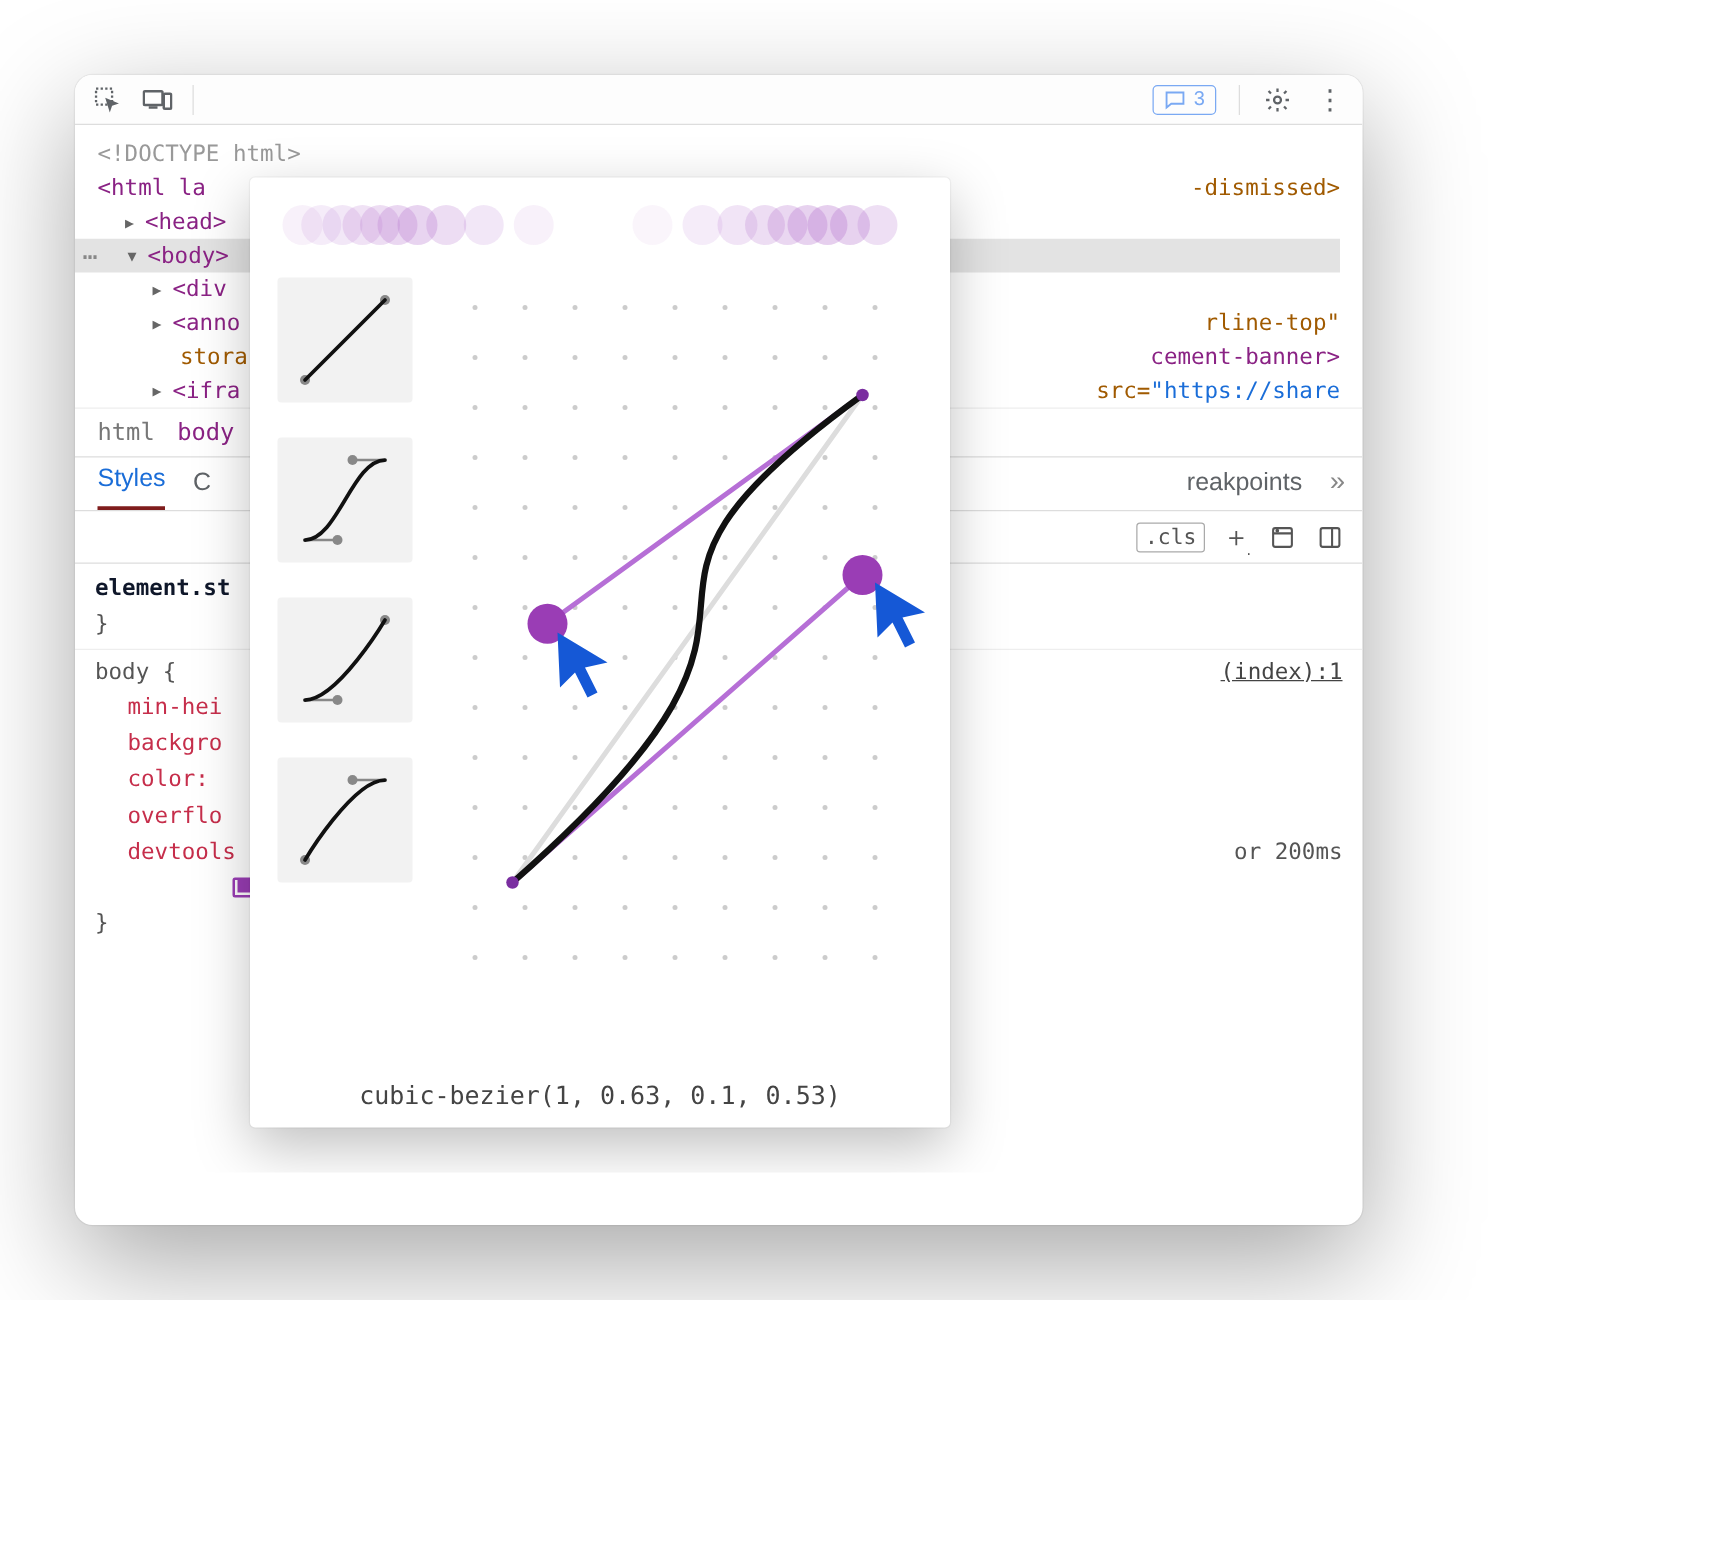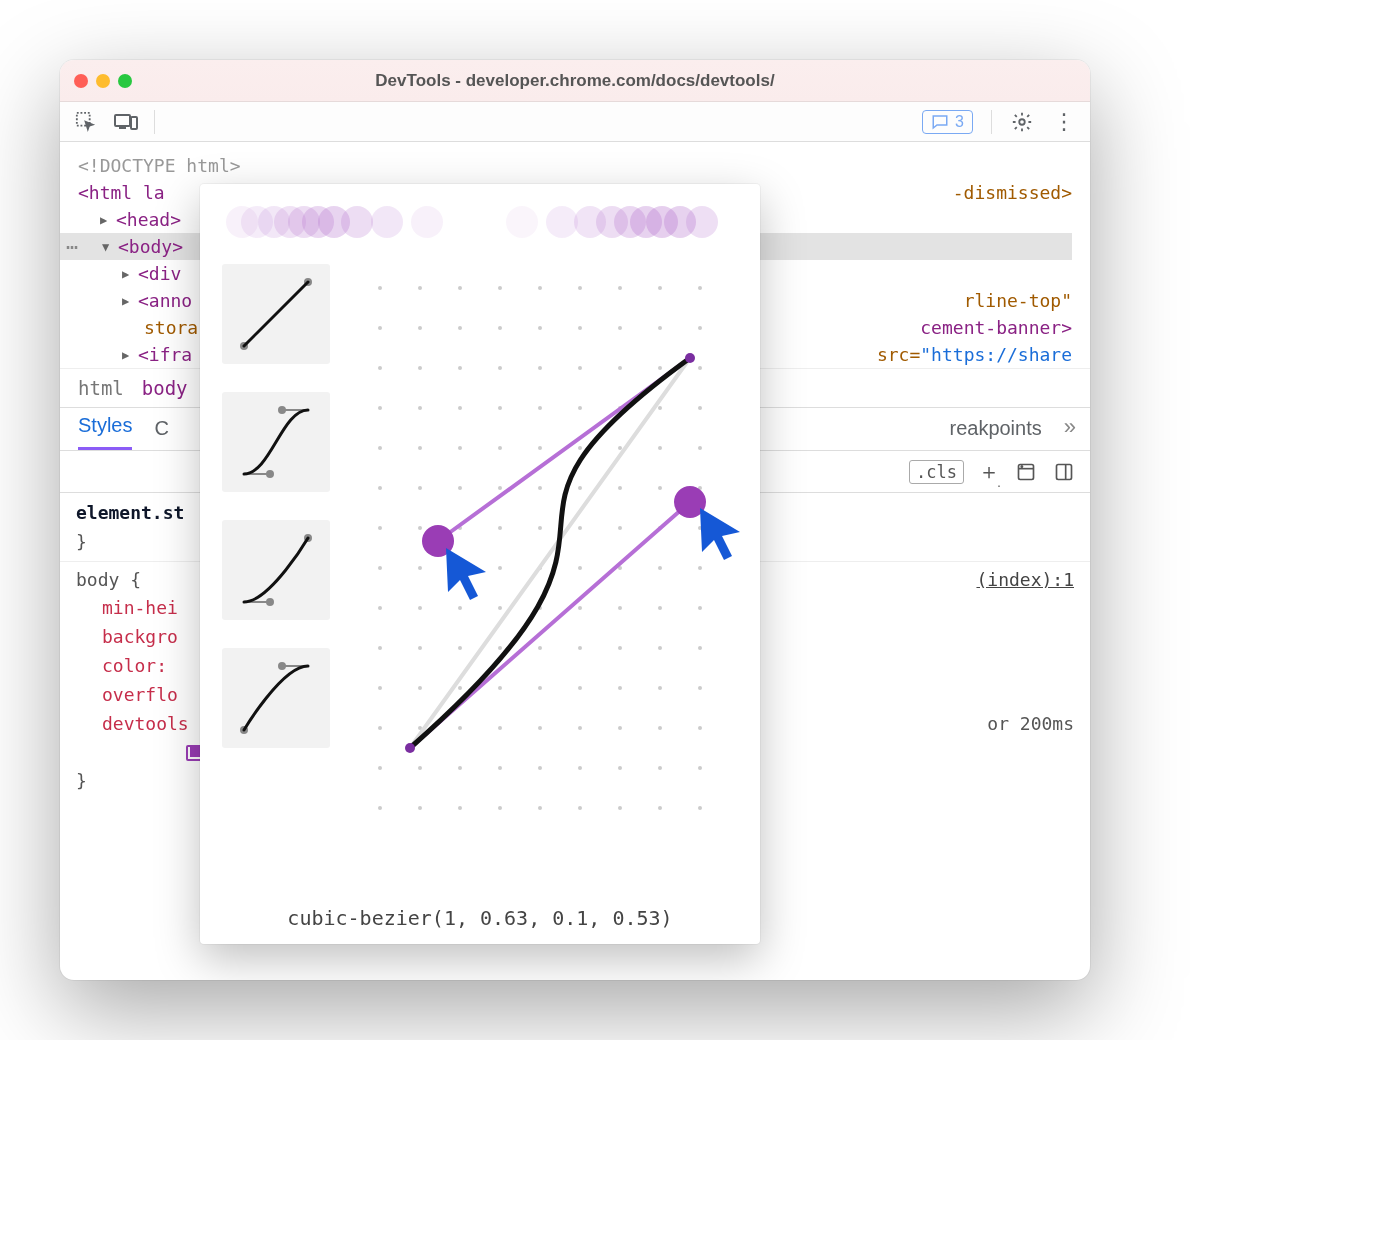--- a/index.html
+++ b/index.html
@@ -53,21 +53,21 @@
   .tree-row{display:flex; align-items:center;}
   .tri{display:inline-block; width:14px; color:#666; font-size:12px; margin-right:2px;}
   .sel-row{ background:#e3e3e3; margin-left:-18px; padding-left:18px; }
   .dots{position:absolute; left:6px; color:#888; font-size:20px; letter-spacing:-2px;}
   .ind1{padding-left:22px;} .ind2{padding-left:44px;} .ind3{padding-left:66px;}
 
   .breadcrumb { display:flex; gap:18px; padding:8px 18px; font-size:19px; border-top:1px solid #eee;}
   .breadcrumb span{color:#777;} .breadcrumb .active{color:#8a2284;}
 
   .panel-tabs { display:flex; gap:22px; padding:0 18px; border-top:1px solid #ddd; border-bottom:1px solid #ddd; height:44px; align-items:flex-end; font-family:-apple-system,Arial; font-size:20px; color:#5f6367;}
-  .panel-tabs .tab{padding-bottom:10px;} .panel-tabs .tab.active{color:#1a6dd8; border-bottom:3px solid #8b5cf6; font-weight:500;}
+  .panel-tabs .tab{padding-bottom:10px;} .panel-tabs .tab.active{color:#1a6dd8; border-bottom:3px solid #7f1d1d; font-weight:500;}
   .panel-tabs .chev{margin-left:auto; font-size:22px; color:#888; letter-spacing:-4px; padding-bottom:10px;}
 
   .filter-row{display:flex; align-items:center; border-bottom:1px solid #ddd; height:42px;}
   .filter-input{flex:0 0 140px; height:100%; border:none; border-right:1px solid #ddd; font-size:18px; padding:0 10px; color:#999; outline:none; font-family:-apple-system;}
   .filter-row .right{margin-left:auto; display:flex; align-items:center; gap:14px; padding-right:14px; color:#555;}
   .filter-row .chip{border:1px solid #aaa; border-radius:3px; padding:1px 6px; font-family:monospace; font-size:17px;}
 
   .styles-body{ padding:6px 16px; line-height:1.6; font-size:18px;}
   .rule .prop{ color:#c62e4b; margin-left:26px;}
   .source-link{ float:right; text-decoration:underline; color:#444;}
@@ -91,28 +91,20 @@
   .bez-label{ text-align:center; font-family:Menlo,monospace; font-size:20px; color:#444; padding-top:4px;}
 
   
   .cursor-arrow{ position:absolute; z-index:5;}
 </style>
 </head>
 <body>
 
 <div class="window">
 
-  <div class="titlebar">
-    <div class="traffic">
-      <div class="dot red"></div>
-      <div class="dot yellow"></div>
-      <div class="dot green"></div>
-    </div>
-    <div class="title">DevTools - developer.chrome.com/docs/devtools/</div>
-  </div>
 
   <div class="toolbar">
     <span class="icon-btn">
       <svg width="22" height="22" viewBox="0 0 24 24">
           <rect x="2" y="2" width="14" height="14" fill="none" stroke="#5f6367" stroke-width="2" stroke-dasharray="2 2"></rect>
           <path d="M10 10 L22 15 L16 17 L14 23 Z" fill="#5f6367"></path>
         </svg>
     </span>
     <span class="icon-btn">
       <svg width="24" height="20" viewBox="0 0 24 20">

